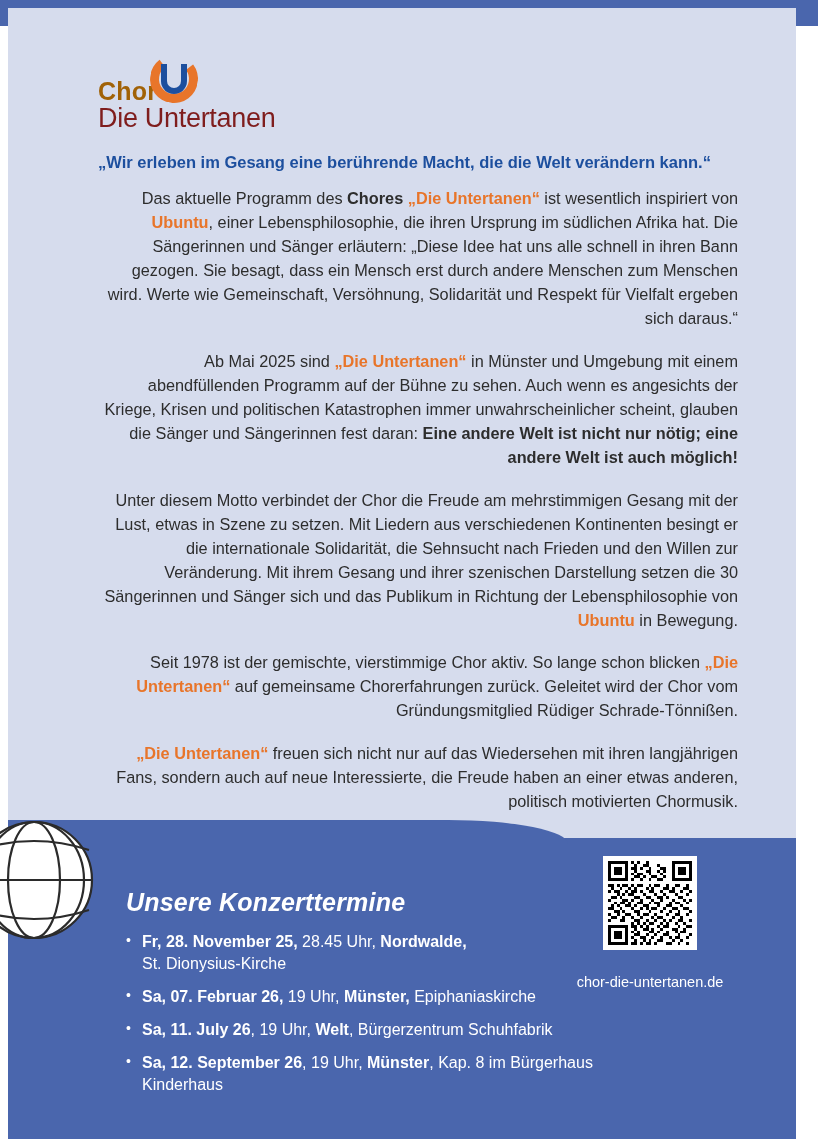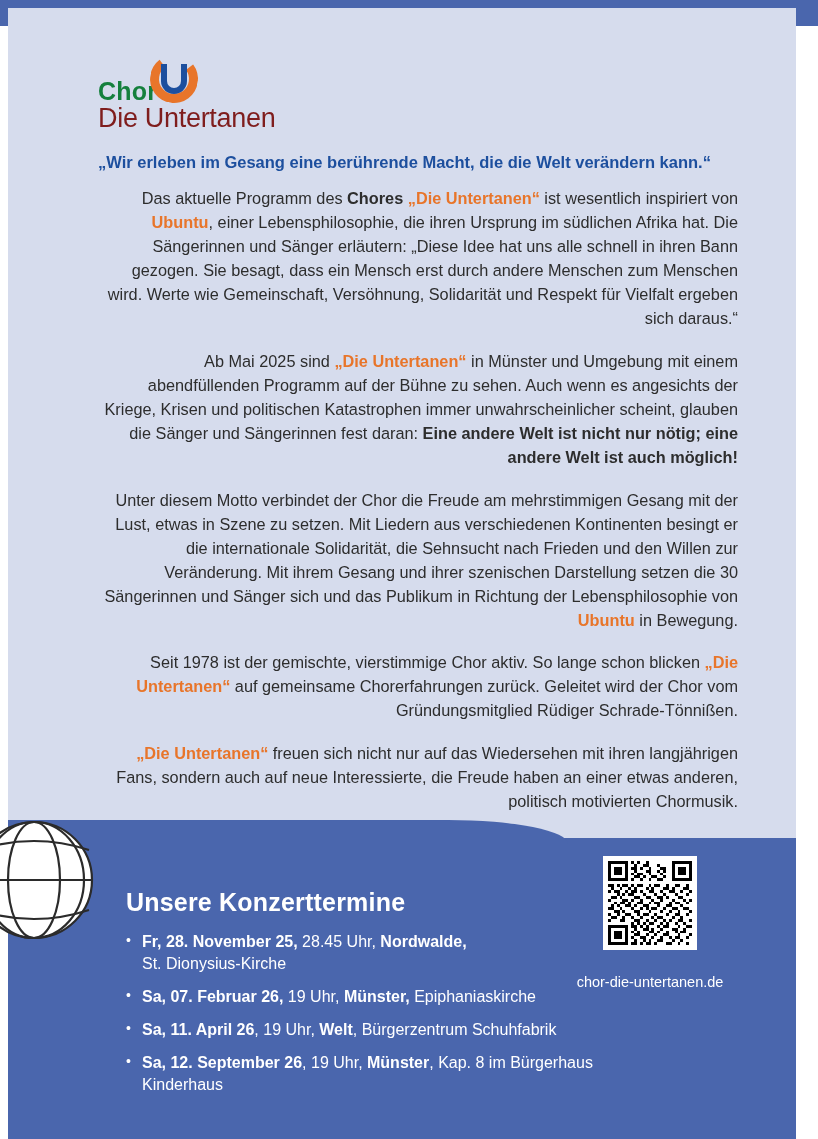--- a/index.html
+++ b/index.html
@@ -61,21 +61,21 @@
   .logo {
     position: relative;
     width: 190px; height: 82px;
     margin-bottom: 14px;
   }
   .logo .chor {
     position: absolute;
     left: 0; top: 22px;
     font-size: 25px;
     font-weight: bold;
-    color: #15803d;
+    color: #a16207;
     letter-spacing: .2px;
   }
   .logo .ring {
     position: absolute;
     left: 52px; top: 0px;
     width: 48px; height: 48px;
   }
   .logo .ring .outer {
     position: absolute;
     left: 0; top: 0;
@@ -130,20 +130,21 @@
     position: absolute;
     left: 118px; top: 50px;
     width: 540px;
     color: #ffffff;
   }
   .bottom-title {
     font-size: 25px;
     font-weight: bold;
     margin-bottom: 14px;
     letter-spacing: .2px;
+    font-style: italic;
   }
   ul.dates {
     list-style: none;
     margin: 0; padding: 0;
   }
   ul.dates li {
     position: relative;
     font-size: 16px;
     line-height: 1.38;
     margin-bottom: 11px;
@@ -219,21 +220,21 @@
       <div class="bottom-title">Unsere Konzerttermine</div>
       <ul class="dates">
         <li>
           <span class="bold">Fr, 28. November 25,</span><span> 28.45 Uhr, </span><span class="bold">Nordwalde,</span><br>
           <span>St. Dionysius-Kirche</span>
         </li>
         <li>
           <span class="bold">Sa, 07. Februar 26,</span><span> 19 Uhr, </span><span class="bold">Münster,</span><span> Epiphaniaskirche</span>
         </li>
         <li>
-          <span class="bold">Sa, 11. April 26</span><span>, 19 Uhr, </span><span class="bold">Welt</span><span>, Bürgerzentrum Schuhfabrik</span>
+          <span class="bold">Sa, 11. July 26</span><span>, 19 Uhr, </span><span class="bold">Welt</span><span>, Bürgerzentrum Schuhfabrik</span>
         </li>
         <li>
           <span class="bold">Sa, 12. September 26</span><span>, 19 Uhr, </span><span class="bold">Münster</span><span>, Kap. 8 im Bürgerhaus Kinderhaus</span>
         </li>
       </ul>
     </div>
 
     <div class="qr-wrap">
       <div class="qr">
         <svg viewBox="0 0 29 29" width="84" height="84" shape-rendering="crispEdges">

